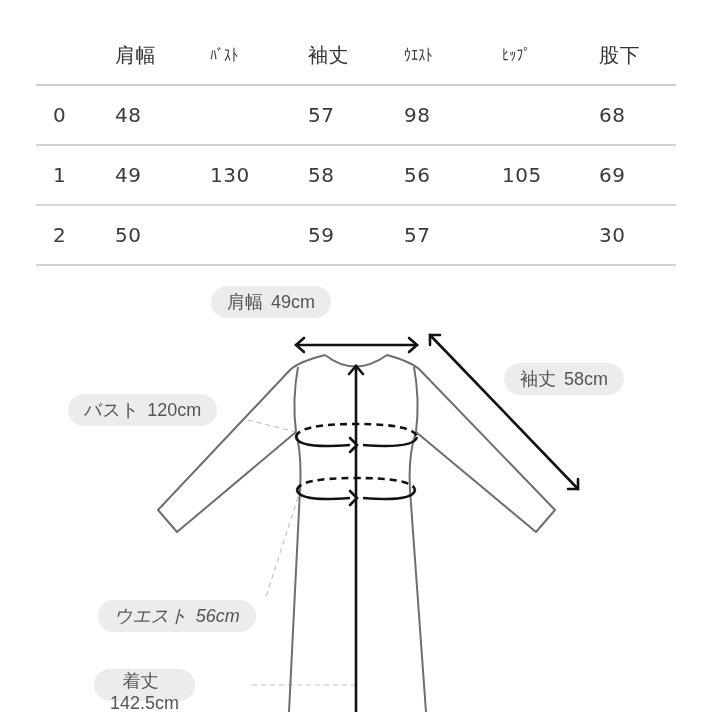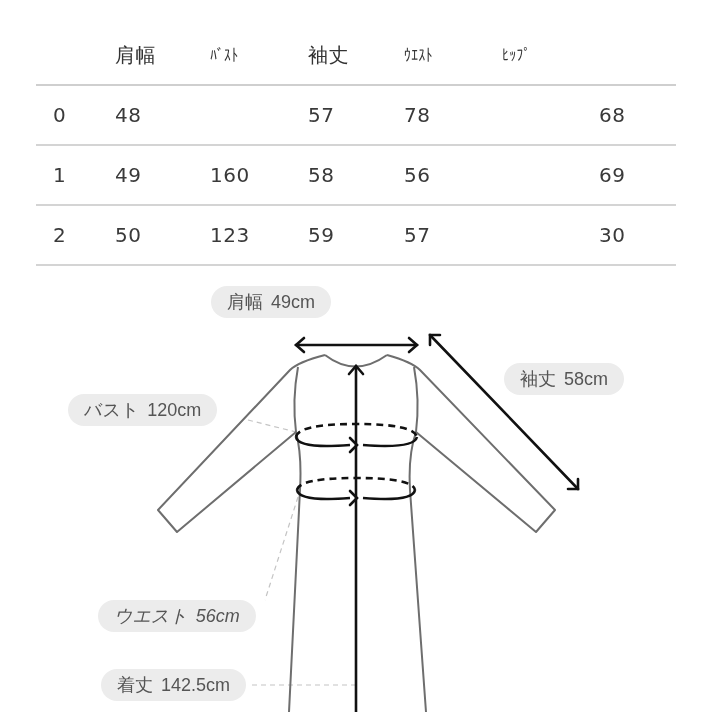--- a/index.html
+++ b/index.html
@@ -27,40 +27,41 @@
 <body>
 
 <div class="size-table">
   <div class="row header-row">
     <span class="cell c0"></span>
     <span class="cell c1">肩幅</span>
     <span class="cell c2">ﾊﾞｽﾄ</span>
     <span class="cell c3">袖丈</span>
     <span class="cell c4">ｳｴｽﾄ</span>
     <span class="cell c5">ﾋｯﾌﾟ</span>
+    <span class="cell c6">股下</span>
   </div>
   <div class="row body-row">
     <span class="cell c0">0</span>
     <span class="cell c1">48</span>
     <span class="cell c3">57</span>
-    <span class="cell c4">78</span>
+    <span class="cell c4">98</span>
     <span class="cell c6">68</span>
   </div>
   <div class="row body-row">
     <span class="cell c0">1</span>
     <span class="cell c1">49</span>
-    <span class="cell c2">160</span>
+    <span class="cell c2">130</span>
     <span class="cell c3">58</span>
     <span class="cell c4">56</span>
+    <span class="cell c5">105</span>
     <span class="cell c6">69</span>
   </div>
   <div class="row body-row">
     <span class="cell c0">2</span>
     <span class="cell c1">50</span>
-    <span class="cell c2">123</span>
     <span class="cell c3">59</span>
     <span class="cell c4">57</span>
     <span class="cell c6">30</span>
   </div>
 </div>
 
 <div class="diagram">
   <svg width="712" height="442" viewBox="0 270 712 442">
 
     <g stroke="#c4c4c4" stroke-width="1.2" fill="none" stroke-dasharray="5,4">
@@ -125,17 +126,17 @@
     <span>58cm</span>
   </div>
   <div class="pill" style="left:68px; top:124px;">
     <span class="lbl">バスト</span>
     <span>120cm</span>
   </div>
   <div class="pill" style="left:98px; top:330px;font-style:italic;">
     <span class="lbl">ウエスト</span>
     <span>56cm</span>
   </div>
-  <div class="pill" style="left:101px; top:399px;">
+  <div class="pill" style="left:94px; top:399px;flex-direction:column;">
     <span class="lbl">着丈</span>
     <span>142.5cm</span>
   </div>
 </div>
 
 </body></html>

